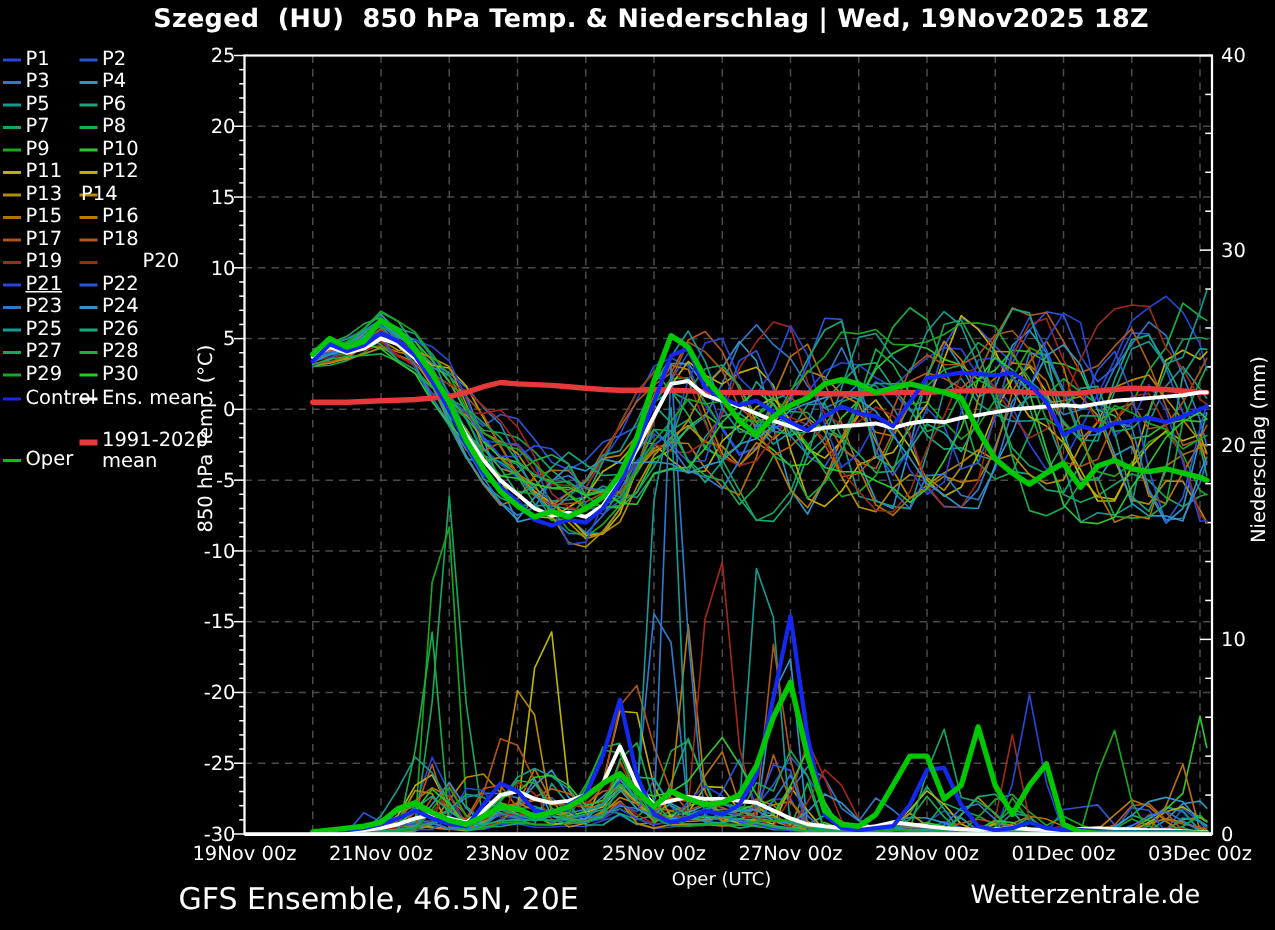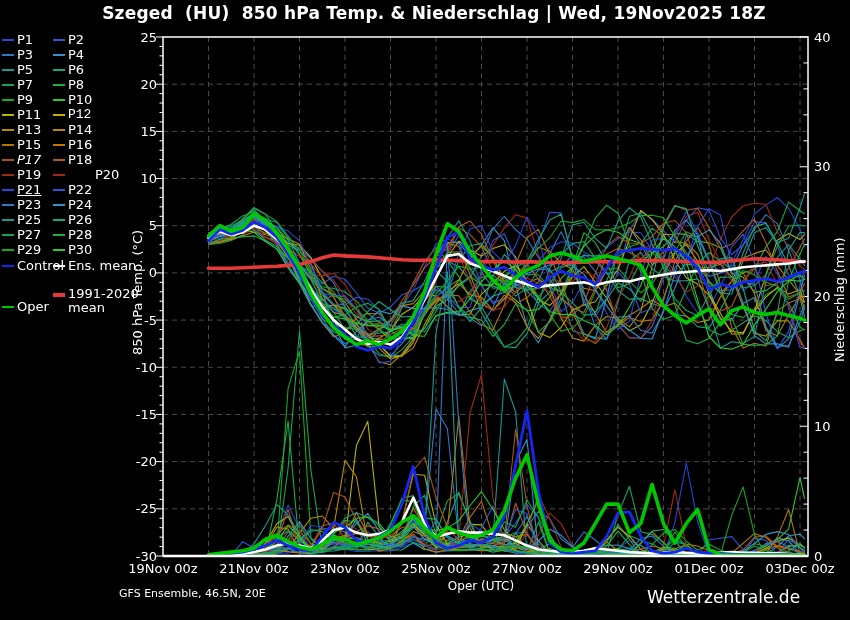--- a/index.html
+++ b/index.html
@@ -4,21 +4,21 @@
 <style>
   html,body{margin:0;padding:0;background:#000;width:850px;height:620px;overflow:hidden;}
   body{position:relative;font-family:"DejaVu Sans",sans-serif;color:#fff;}
   .title{position:absolute;left:18px;top:3px;width:832px;text-align:center;
          font-size:17px;font-weight:bold;white-space:pre;letter-spacing:0.2px;}
   svg{position:absolute;left:0;top:0;}
   svg text{font-family:"DejaVu Sans",sans-serif;fill:#fff;font-size:13px;}
   .vlabel{position:absolute;white-space:nowrap;font-size:13px;
           transform:rotate(-90deg);transform-origin:left top;}
   .xtitle{position:absolute;left:431px;top:579px;width:100px;text-align:center;font-size:12px;}
-  .footL{position:absolute;left:119px;top:587px;font-size:11px;}
+  .footL{position:absolute;left:119px;top:587px;font-size:20px;}
   .footR{position:absolute;left:647px;top:587px;font-size:17px;}
   #legend{position:absolute;left:0;top:28px;width:160px;}
   .lgrow{position:absolute;height:15px;line-height:15px;font-size:13px;white-space:nowrap;}
   .sw{position:absolute;width:12px;}
   .lgtxt{position:absolute;}
 </style>
 </head>
 <body>
 
 <div class="title">Szeged  (HU)  850 hPa Temp. &amp; Niederschlag | Wed, 19Nov2025 18Z</div>
@@ -283,41 +283,41 @@
     <div class="lgrow" style="top: 64px; left: 53px;">
       <span class="sw" style="left: 0px; top: 6.75px; height: 2.5px; background: rgb(46, 200, 46);"></span>
       <span class="lgtxt" style="left: 15px; top: 0px;">P10</span>
     </div>
     <div class="lgrow" style="top: 79px; left: 2px;">
       <span class="sw" style="left: 0px; top: 6.75px; height: 2.5px; background: rgb(185, 180, 0);"></span>
       <span class="lgtxt" style="left: 15px; top: 0px;">P11</span>
     </div>
     <div class="lgrow" style="top: 79px; left: 53px;">
       <span class="sw" style="left: 0px; top: 6.75px; height: 2.5px; background: rgb(194, 173, 0);"></span>
-      <span class="lgtxt" style="left: 15px; top: 0px; font-family: Liberation Mono, monospace;">P12</span>
+      <span class="lgtxt" style="left: 15px; top: 0px;">P12</span>
     </div>
     <div class="lgrow" style="top: 94px; left: 2px;">
       <span class="sw" style="left: 0px; top: 6.75px; height: 2.5px; background: rgb(178, 141, 0);"></span>
       <span class="lgtxt" style="left: 15px; top: 0px;">P13</span>
     </div>
     <div class="lgrow" style="top: 94px; left: 53px;">
       <span class="sw" style="left: 0px; top: 6.75px; height: 2.5px; background: rgb(187, 138, 0);"></span>
-      <span class="lgtxt" style="left: 15px; top: 0px;">P14</span>
+      <span class="lgtxt" style="left: 1px; top: 0px;">P14</span>
     </div>
     <div class="lgrow" style="top: 109px; left: 2px;">
       <span class="sw" style="left: 0px; top: 6.75px; height: 2.5px; background: rgb(181, 114, 0);"></span>
       <span class="lgtxt" style="left: 15px; top: 0px;">P15</span>
     </div>
     <div class="lgrow" style="top: 109px; left: 53px;">
       <span class="sw" style="left: 0px; top: 6.75px; height: 2.5px; background: rgb(189, 122, 0);"></span>
       <span class="lgtxt" style="left: 15px; top: 0px;">P16</span>
     </div>
     <div class="lgrow" style="top: 124px; left: 2px;">
       <span class="sw" style="left: 0px; top: 6.75px; height: 2.5px; background: rgb(173, 84, 20);"></span>
-      <span class="lgtxt" style="left: 15px; top: 0px; font-style: italic;">P17</span>
+      <span class="lgtxt" style="left: 15px; top: 0px;">P17</span>
     </div>
     <div class="lgrow" style="top: 124px; left: 53px;">
       <span class="sw" style="left: 0px; top: 6.75px; height: 2.5px; background: rgb(181, 90, 26);"></span>
       <span class="lgtxt" style="left: 15px; top: 0px;">P18</span>
     </div>
     <div class="lgrow" style="top: 139px; left: 2px;">
       <span class="sw" style="left: 0px; top: 6.75px; height: 2.5px; background: rgb(158, 42, 23);"></span>
       <span class="lgtxt" style="left: 15px; top: 0px;">P19</span>
     </div>
     <div class="lgrow" style="top: 139px; left: 53px;">

